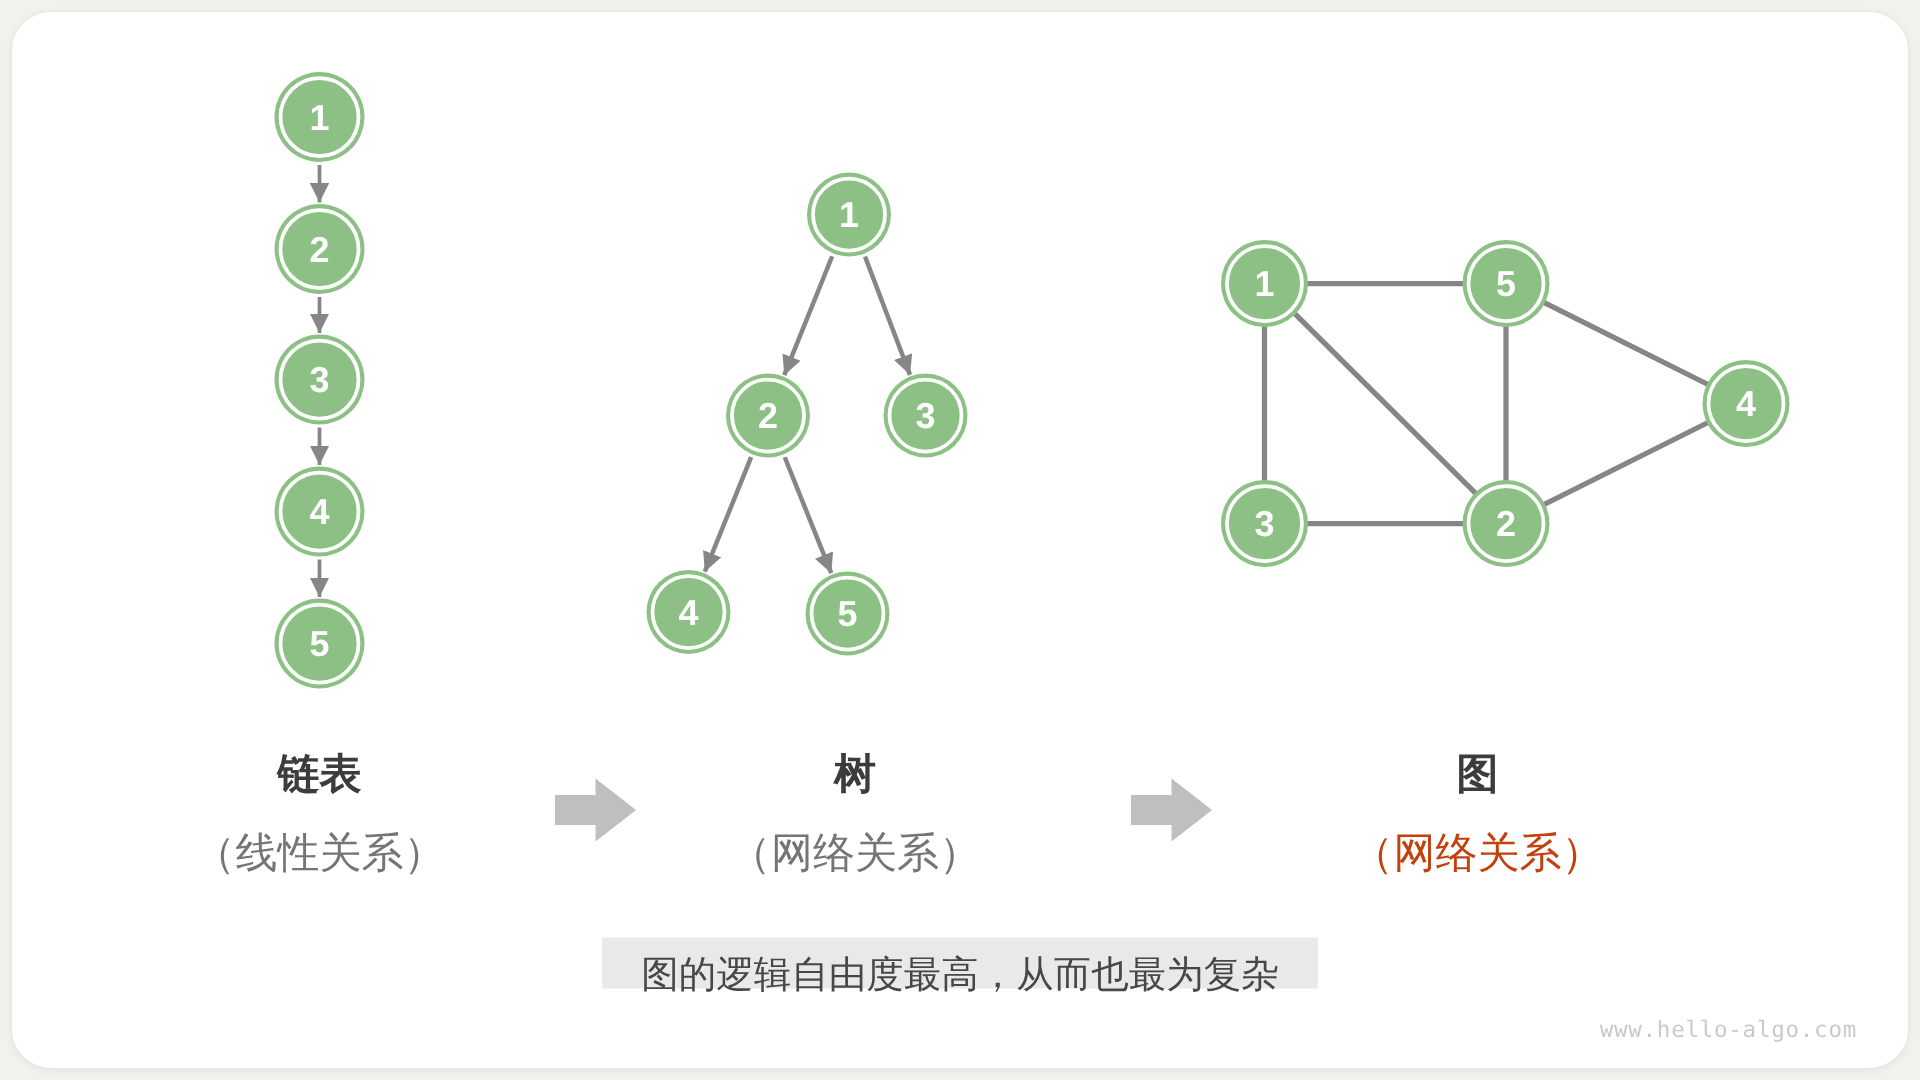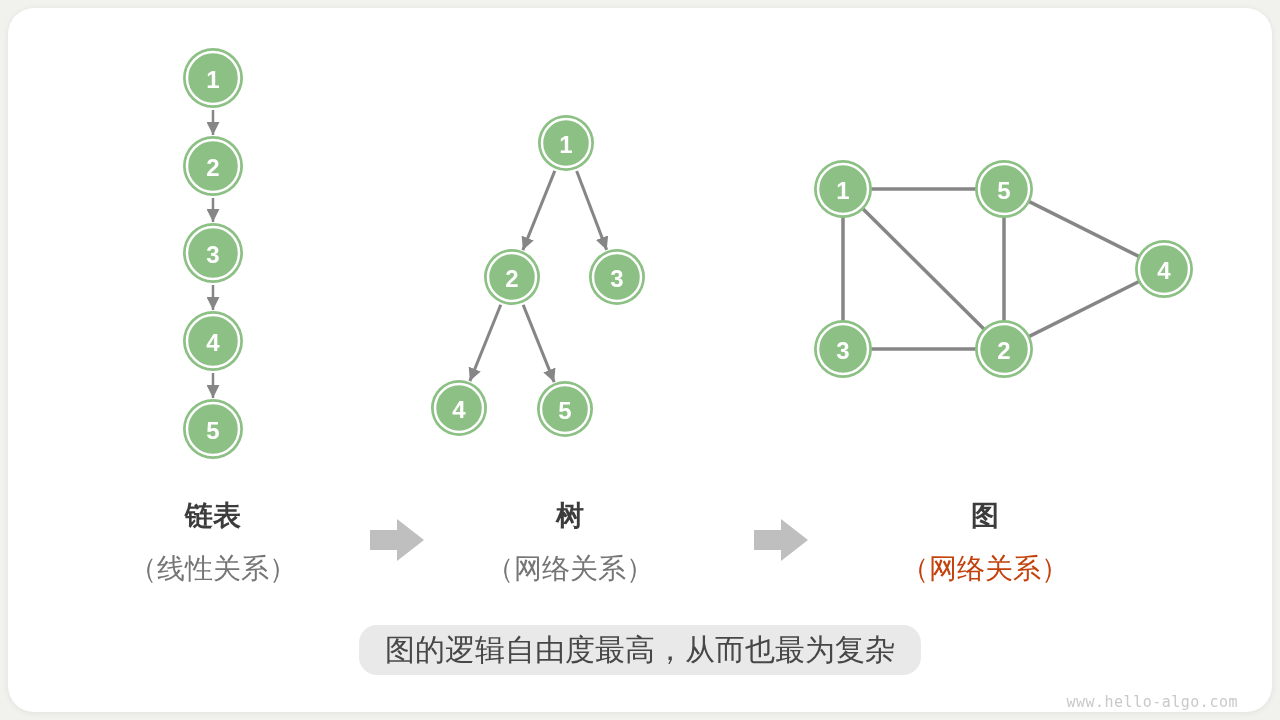--- a/index.html
+++ b/index.html
@@ -15,22 +15,22 @@
   }
   #canvas{position:absolute;left:0;top:0;}
   .diagram-label{
     position:absolute;transform:translate(-50%,-50%);
     white-space:nowrap;text-align:right;
   }
   .diagram-title{font-size:28px;font-weight:700;}
   .diagram-subtitle{font-size:28px;font-weight:400;}
   .caption{
     position:absolute;left:640px;top:625px;transform:translateX(-50%);
-    height:50px;line-height:50px;padding:0 26px;border-radius:18px;
-    font-size:30px;white-space:nowrap;
+    height:34px;line-height:50px;padding:0 26px;border-radius:0;
+    font-size:25px;white-space:nowrap;
   }
   .watermark{
     position:absolute;right:42px;top:677px;
     font-family:"DejaVu Sans Mono","Liberation Mono",monospace;
     font-size:15px;letter-spacing:0.5px;
   }
   svg text{
     font-family:"Liberation Sans","DejaVu Sans",sans-serif;
     font-weight:700;
   }
@@ -152,13 +152,13 @@
 <div class="diagram-label diagram-title" id="title-1" style="left: 570px; top: 516px; color: rgb(60, 60, 60);">树</div>
 <div class="diagram-label diagram-subtitle" id="subtitle-1" style="left: 570px; top: 569px; color: rgb(117, 117, 117);">（网络关系）</div>
 
 <div class="diagram-label diagram-title" id="title-2" style="left: 985px; top: 516px; color: rgb(60, 60, 60);">图</div>
 <div class="diagram-label diagram-subtitle" id="subtitle-2" style="left: 985px; top: 569px; color: #c2410c;">（网络关系）</div>
 
 <div class="caption" style="background: rgb(233, 233, 233); color: rgb(71, 71, 71);">
   <span>图的逻辑自由度最高，从而也最为复杂</span>
 </div>
 
-<div class="watermark" style="color: rgb(201, 201, 201); margin-top: 16px;">www.hello-algo.com</div>
+<div class="watermark" style="color: rgb(201, 201, 201);">www.hello-algo.com</div>
 
 </body></html>

